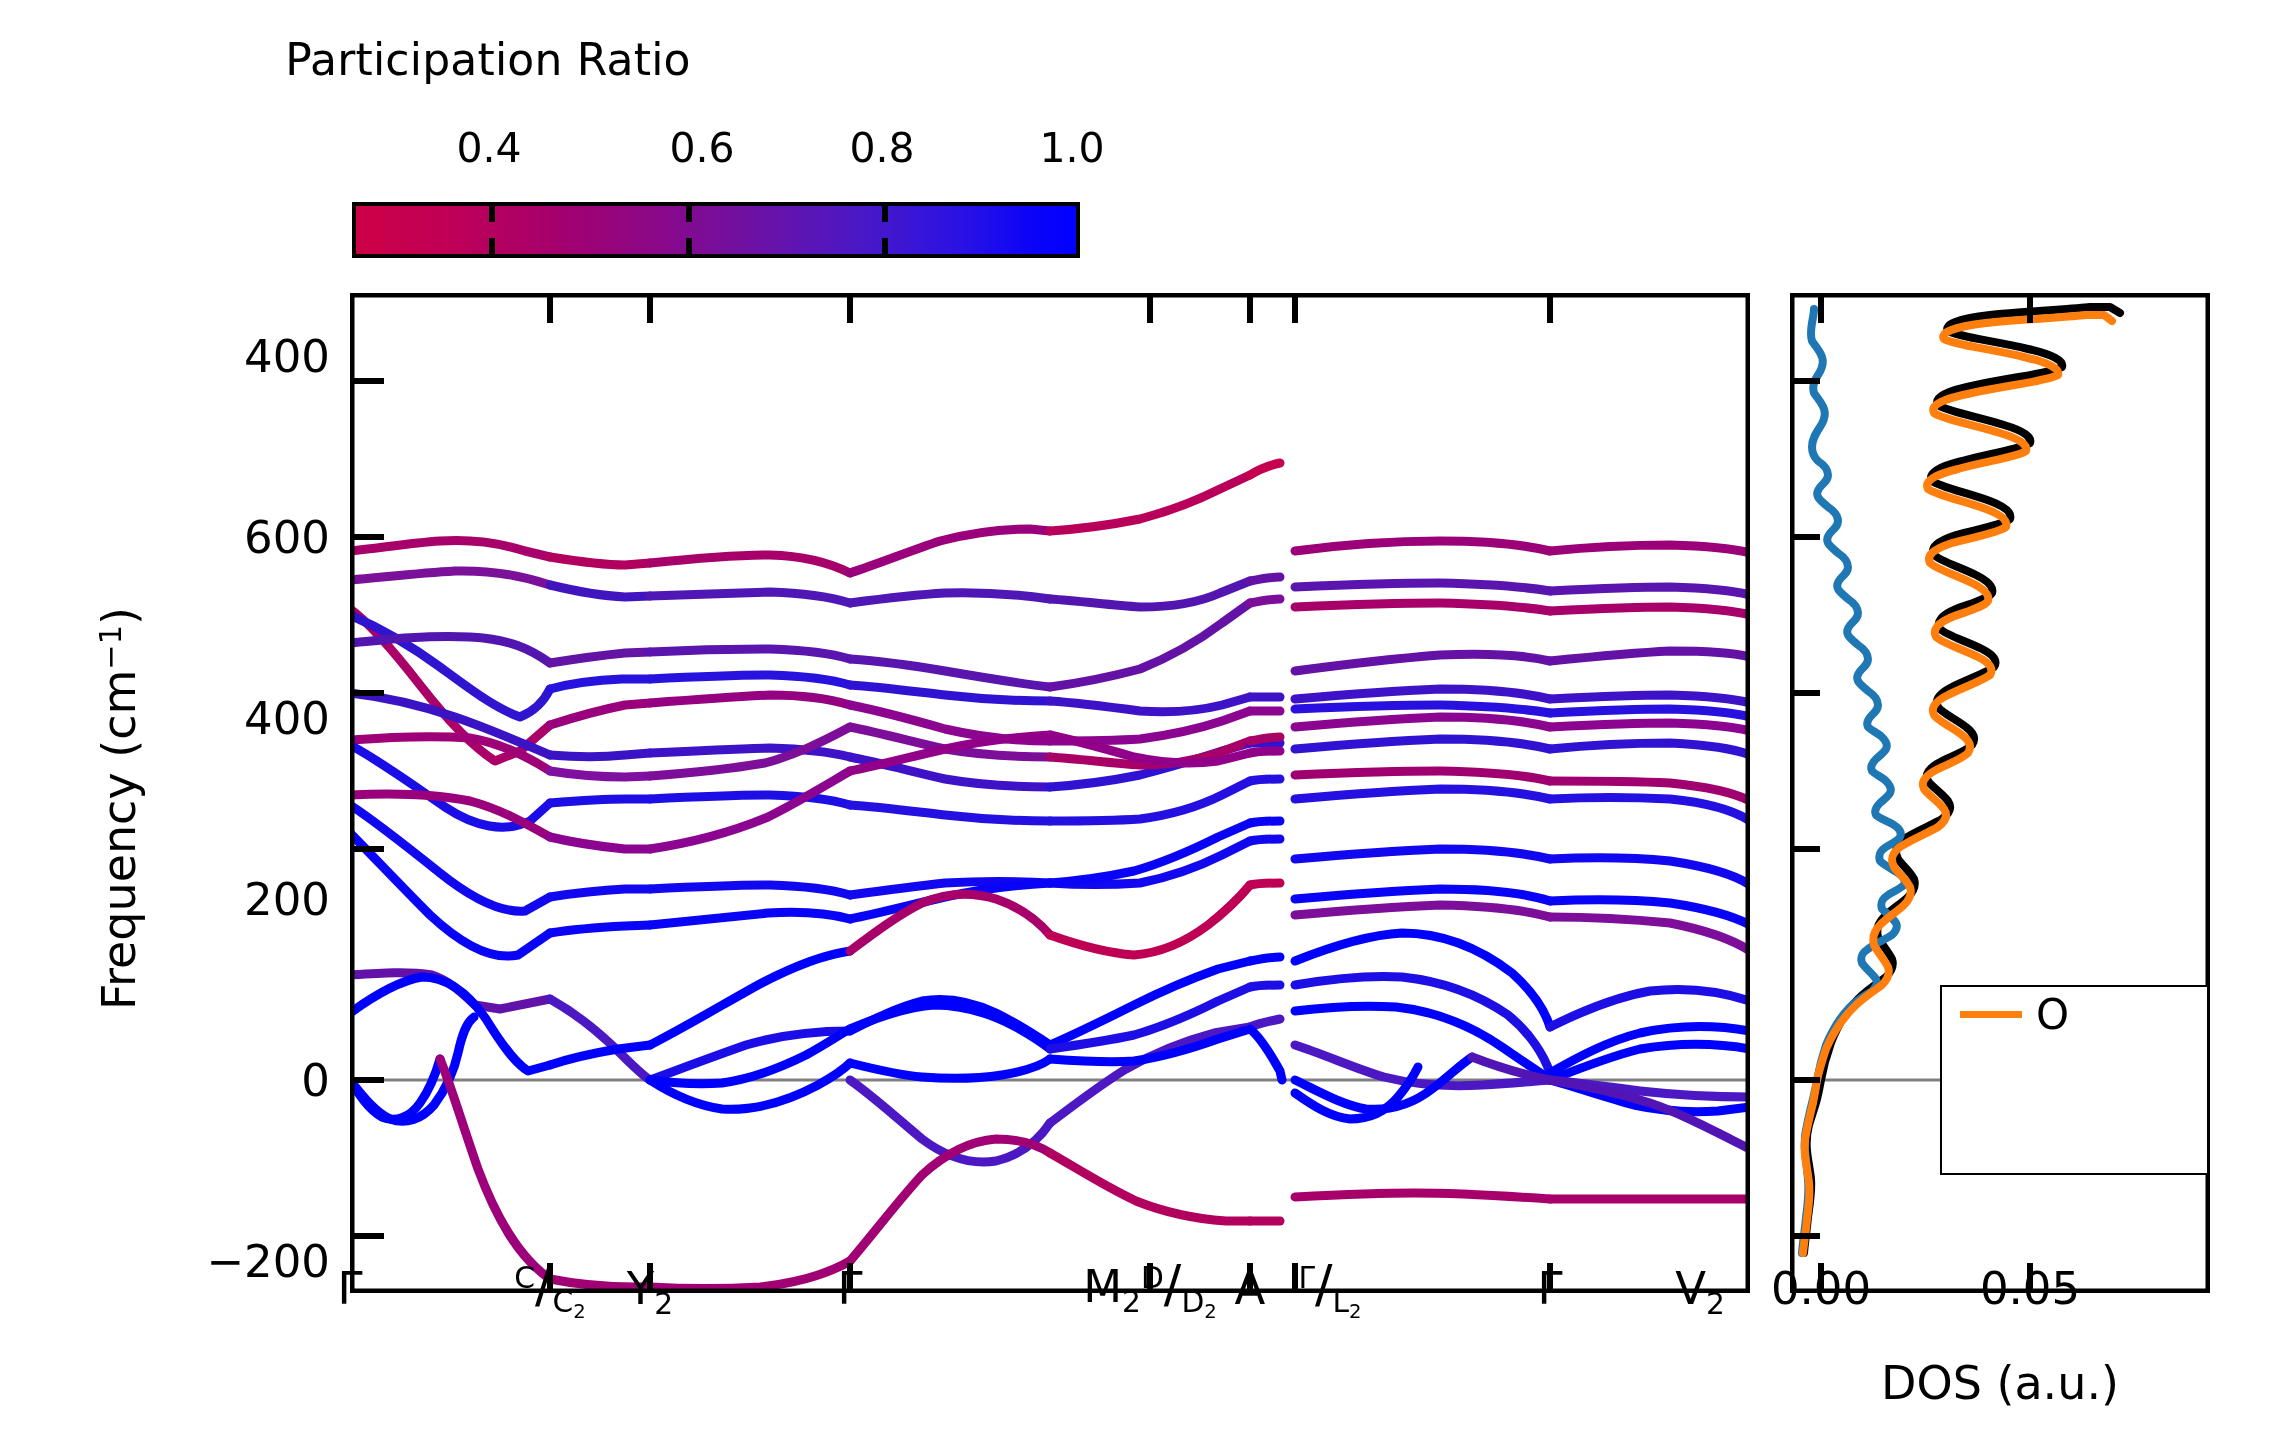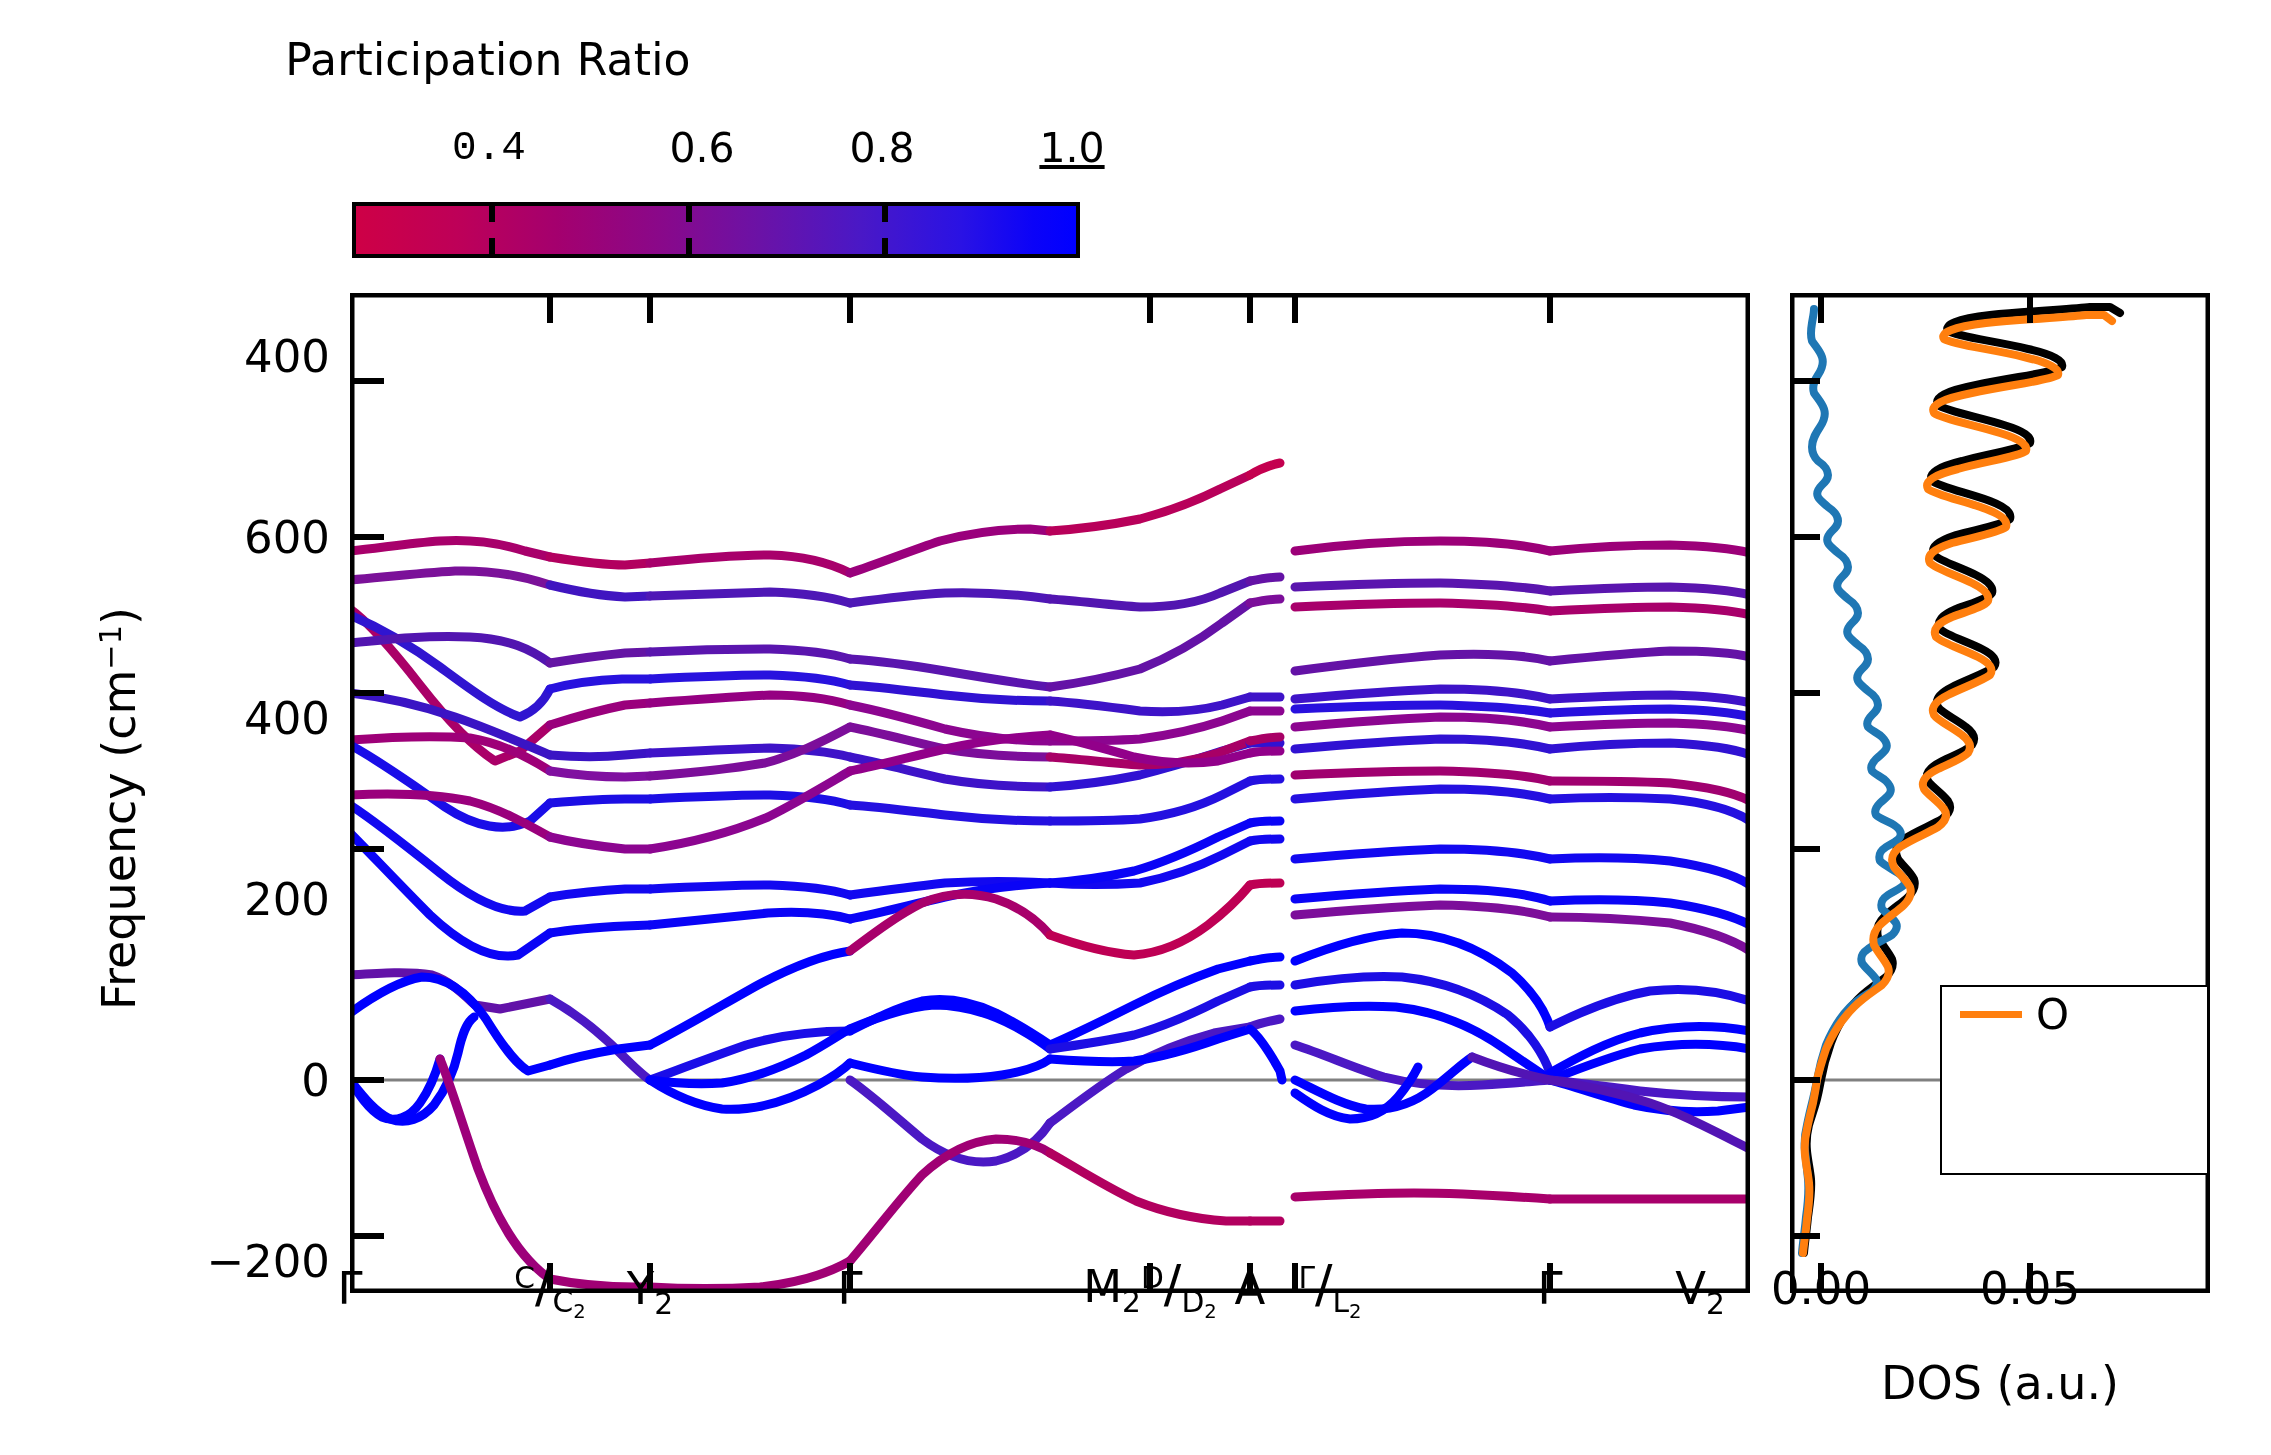--- a/index.html
+++ b/index.html
@@ -21,24 +21,24 @@
   .legend-label{font-size:42px;}
   svg{display:block;}
   .ylabel-rot{transform-origin:0 0;transform:rotate(-90deg);}
 </style>
 </head>
 <body>
 <div id="root">
 
 <div class="abs" style="left:0;top:0;width:1100px;height:270px;">
   <div class="ctext cb-title" style="left:488px;top:38px;transform:translateX(-50%);">Participation Ratio</div>
-  <div class="ctext cb-tick" style="left:489px;top:128px;transform:translateX(-50%);font-family:Liberation Mono, monospace;">0.4</div>
+  <div class="ctext cb-tick" style="left:489px;top:128px;transform:translateX(-50%);">0.4</div>
   <div class="ctext cb-tick" style="left:686px;top:128px;transform:translateX(-50%);margin-left:16px;">0.6</div>
   <div class="ctext cb-tick" style="left:882px;top:128px;transform:translateX(-50%);">0.8</div>
-  <div class="ctext cb-tick" style="left:1072px;top:128px;transform:translateX(-50%);text-decoration:underline;">1.0</div>
+  <div class="ctext cb-tick" style="left:1072px;top:128px;transform:translateX(-50%);">1.0</div>
 
   <div class="abs" style="left:352px;top:202px;width:728px;height:56px;
               border:4px solid #000;box-sizing:border-box;
               background:linear-gradient(to right,
                 #CE0046 0%, #BE0058 14%, #A4006E 28%,
                 #8A0889 42%, #6B12A6 56%, #4A18C6 70%,
                 #2A12E4 84%, #0B03F8 94%, #0000FF 100%);"></div>
   <div class="abs" style="left:489px;top:202px;width:6px;height:20px;background:#000;"></div>
   <div class="abs" style="left:686px;top:202px;width:6px;height:20px;background:#000;"></div>
   <div class="abs" style="left:882px;top:202px;width:6px;height:20px;background:#000;"></div>

